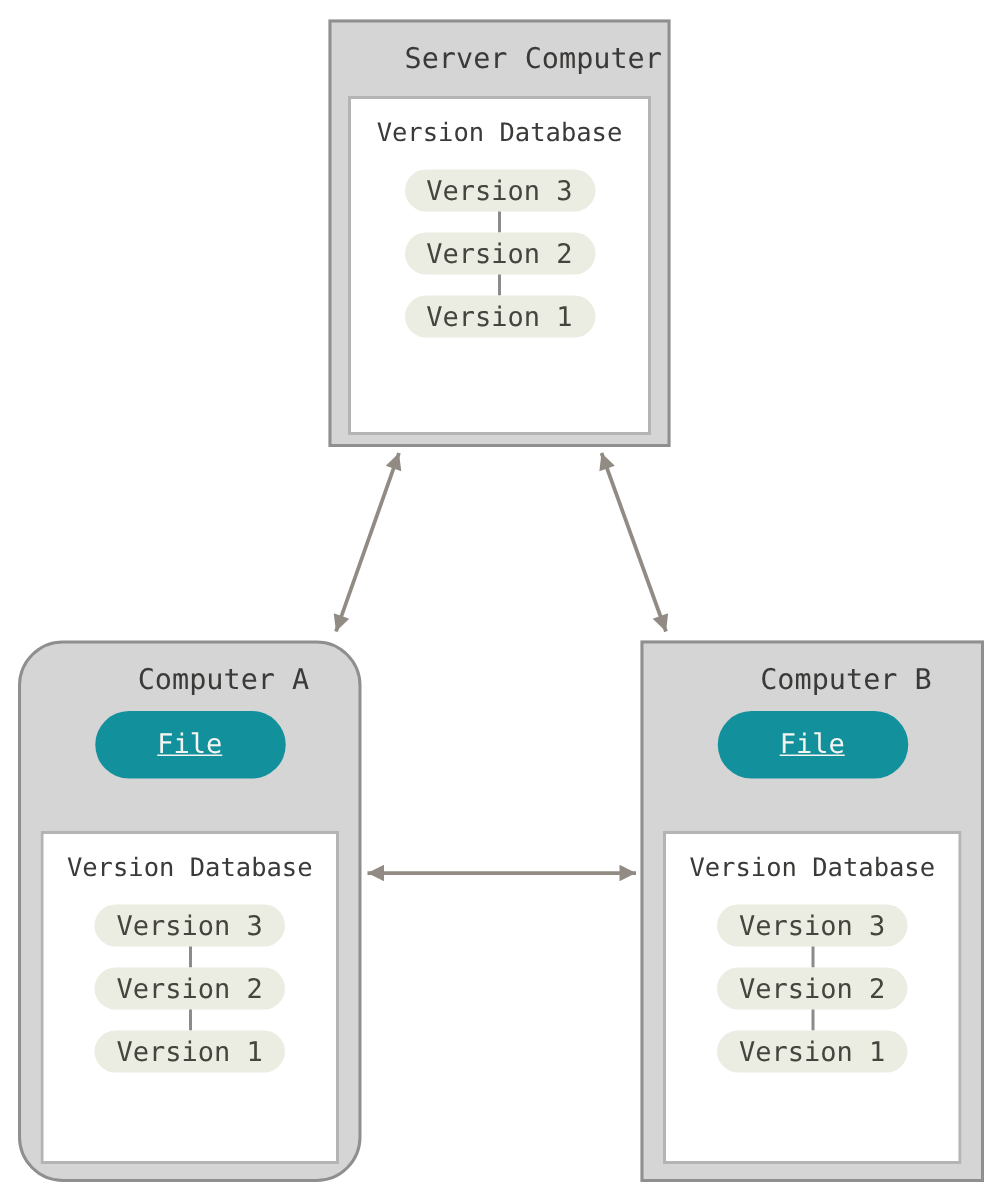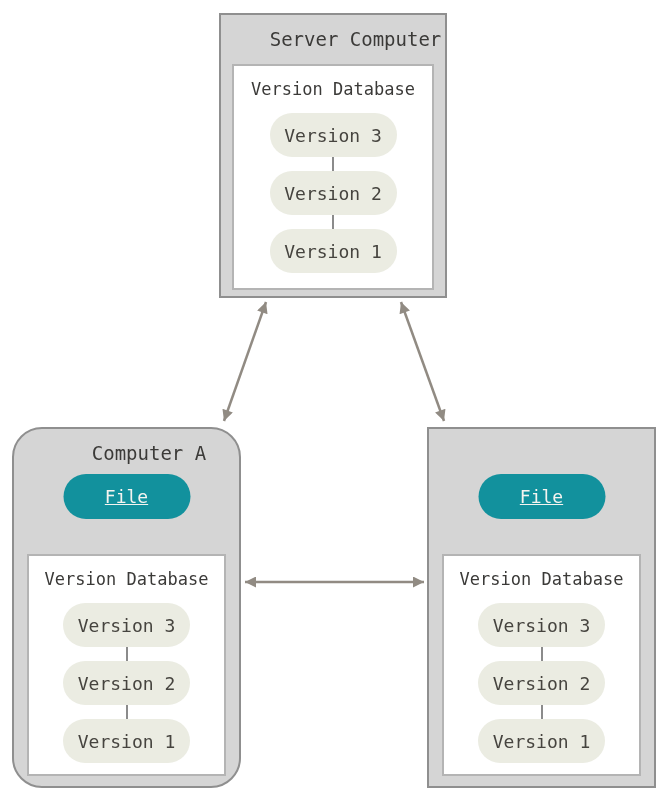--- a/index.html
+++ b/index.html
@@ -56,21 +56,21 @@
     line-height:21px;
     white-space:nowrap;
   }
   .pill-stack{
     margin-top:13px;
     display:flex;
     flex-direction:column;
     align-items:center;
   }
   .pill{
-    width:127px;height:44px;
+    width:127px;height:28px;
     border-radius:22px;
     background:var(--pill-fill);
     color:var(--pill-text);
     font-size:18px;
     display:flex;align-items:center;justify-content:center;
     white-space:nowrap;
   }
   .link-line{
     width:2px;height:14px;
     background:var(--link-line);
@@ -136,20 +136,21 @@
         <div class="pill">Version 3</div>
         <div class="link-line"></div>
         <div class="pill">Version 2</div>
         <div class="link-line"></div>
         <div class="pill">Version 1</div>
       </div>
     </div>
   </div>
 
   <div class="machine client computer-b-box">
+    <div class="machine-title">Computer B</div>
     <div class="file-pill">File</div>
     <div class="vdb">
       <div class="vdb-title">Version Database</div>
       <div class="pill-stack">
         <div class="pill">Version 3</div>
         <div class="link-line"></div>
         <div class="pill">Version 2</div>
         <div class="link-line"></div>
         <div class="pill">Version 1</div>
       </div>

